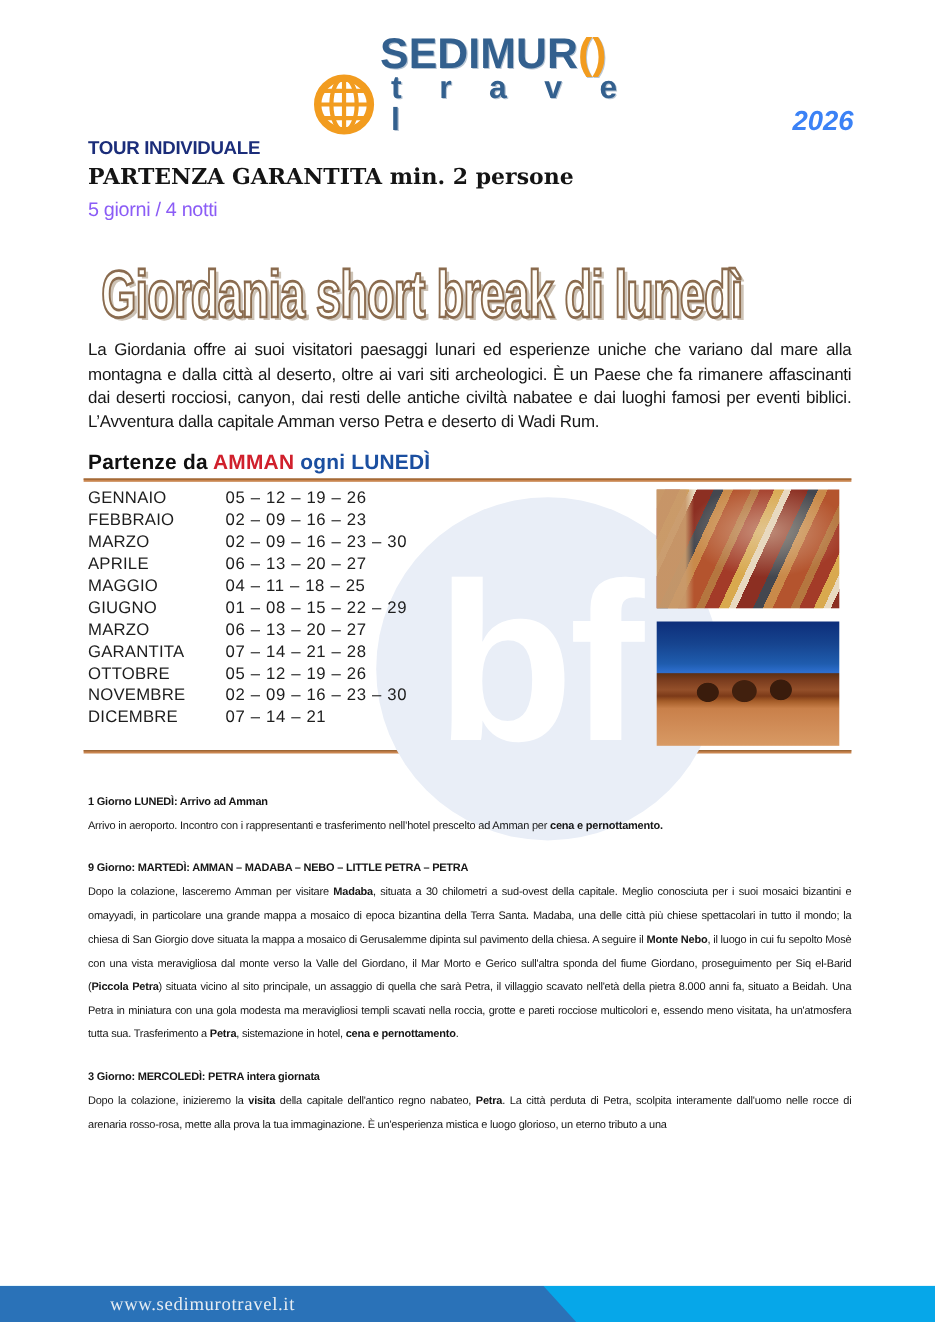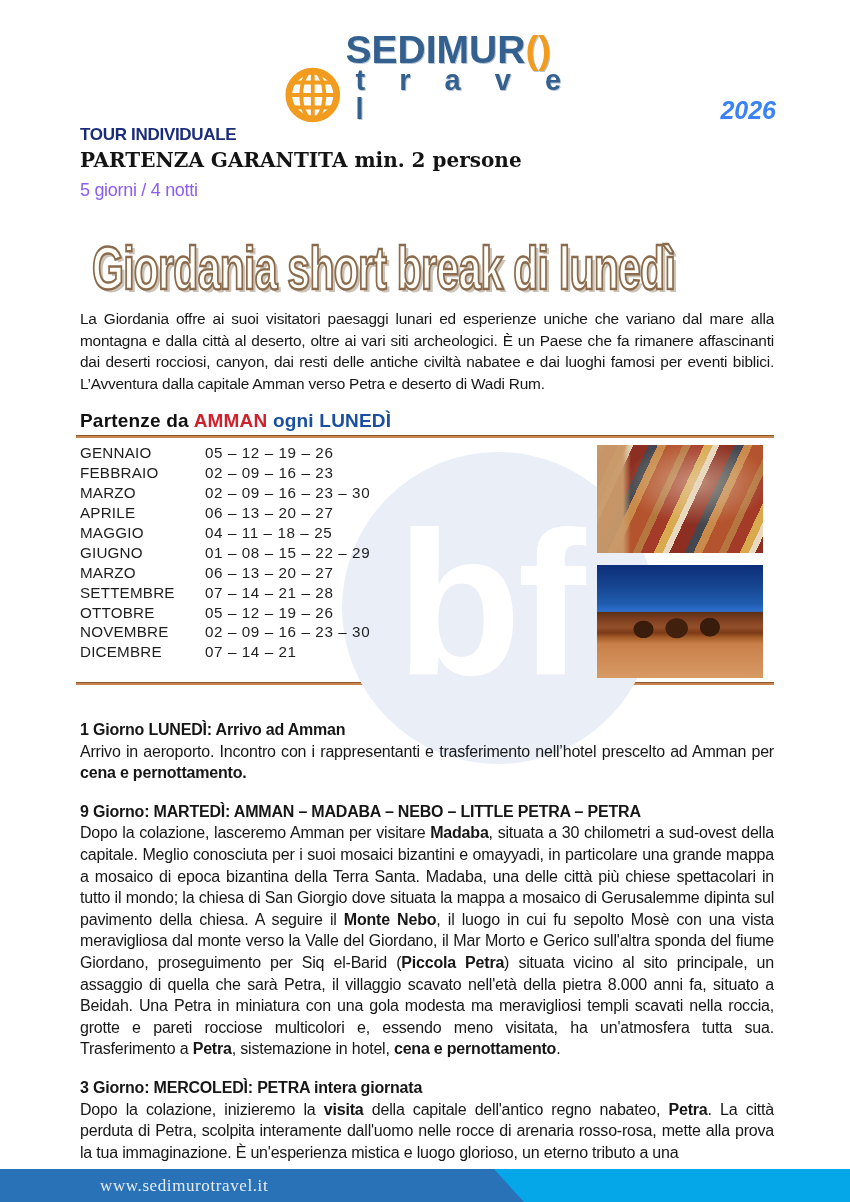--- a/index.html
+++ b/index.html
@@ -70,21 +70,21 @@
       radial-gradient(ellipse 16px 14px at 28% 57%, #3a1c0c 0 60%, rgba(0,0,0,0) 65%),
       radial-gradient(ellipse 18px 16px at 48% 56%, #41200e 0 60%, rgba(0,0,0,0) 65%),
       radial-gradient(ellipse 16px 15px at 68% 55%, #3a1c0c 0 60%, rgba(0,0,0,0) 65%),
       linear-gradient(180deg,
         #0d2e7a 0%, #16448f 18%, #1f5cae 34%, #2e6fd0 41%,
         #5e3014 42%, #7a3c1e 47%, #94502a 55%, #7c3a18 60%,
         #a45c28 64%, #c9804a 70%, #cf8a55 82%, #d89a64 100%);
   }
   
   .itinerary { position:absolute; left:80px; top:719px; width:694px; z-index:2;
-               font-size:16px; line-height:21.6px; color:#161616; letter-spacing:-0.2px; }
+               font-size:10px; line-height:21.6px; color:#161616; letter-spacing:-0.2px; }
   .day { margin-bottom:17px; }
   .day-head { font-weight:bold; }
   .day-body { text-align:justify; }
   .b { font-weight:bold; }
   
   .footer { position:absolute; left:0; bottom:0; width:850px; height:33px; background:#06a7e9; z-index:3;text-align:right; }
   .footer-dark { position:absolute; left:0; top:0; width:560px; height:33px; background:#2a72b8;
                  clip-path:polygon(0 0, 494px 0, 524px 33px, 0 33px); }
   .footer-url { position:absolute; left:100px; top:0; height:33px; display:flex; align-items:center;
                 font-family:"Liberation Serif", serif; font-size:17px; color:#e7edf3; letter-spacing:0.6px; }
@@ -152,21 +152,21 @@
       </div>
     <div class="dep-row">
         <span class="dep-month">GIUGNO</span>
         <span class="dep-dates">01 – 08 – 15 – 22 – 29</span>
       </div>
     <div class="dep-row">
         <span class="dep-month">MARZO</span>
         <span class="dep-dates">06 – 13 – 20 – 27</span>
       </div>
     <div class="dep-row">
-        <span class="dep-month">SETTEMBRE</span>
+        <span class="dep-month">GARANTITA</span>
         <span class="dep-dates">07 – 14 – 21 – 28</span>
       </div>
     <div class="dep-row">
         <span class="dep-month">OTTOBRE</span>
         <span class="dep-dates">05 – 12 – 19 – 26</span>
       </div>
     <div class="dep-row">
         <span class="dep-month">NOVEMBRE</span>
         <span class="dep-dates">02 – 09 – 16 – 23 – 30</span>
       </div>

